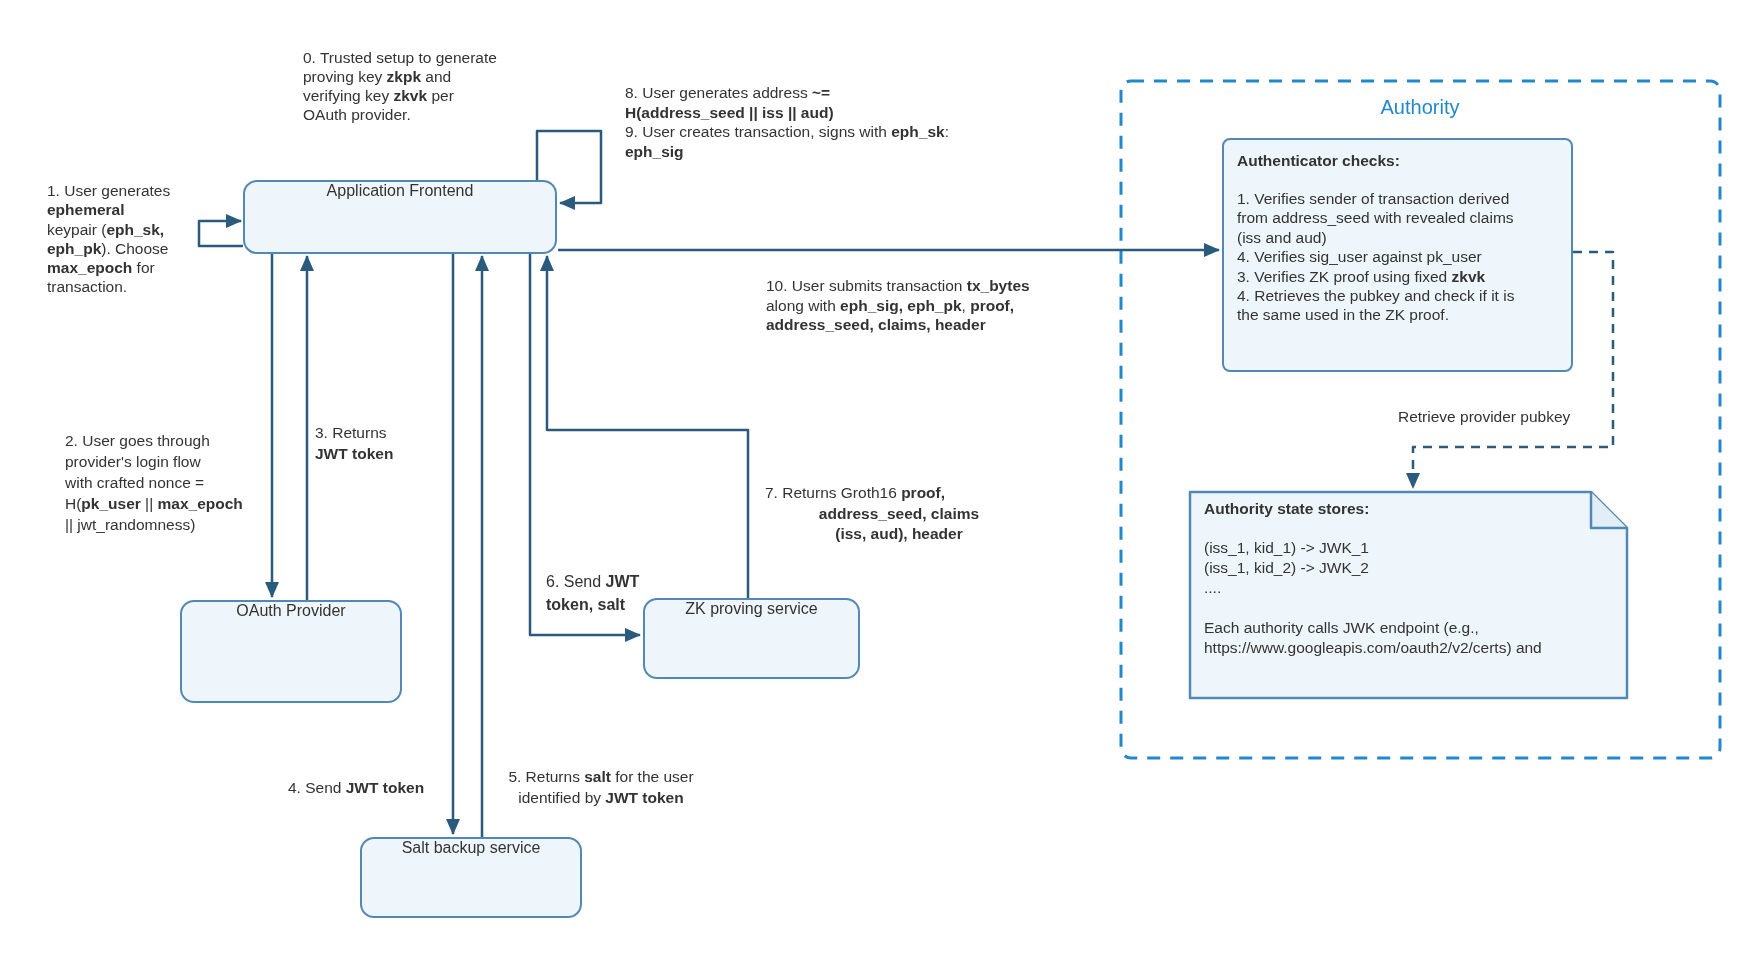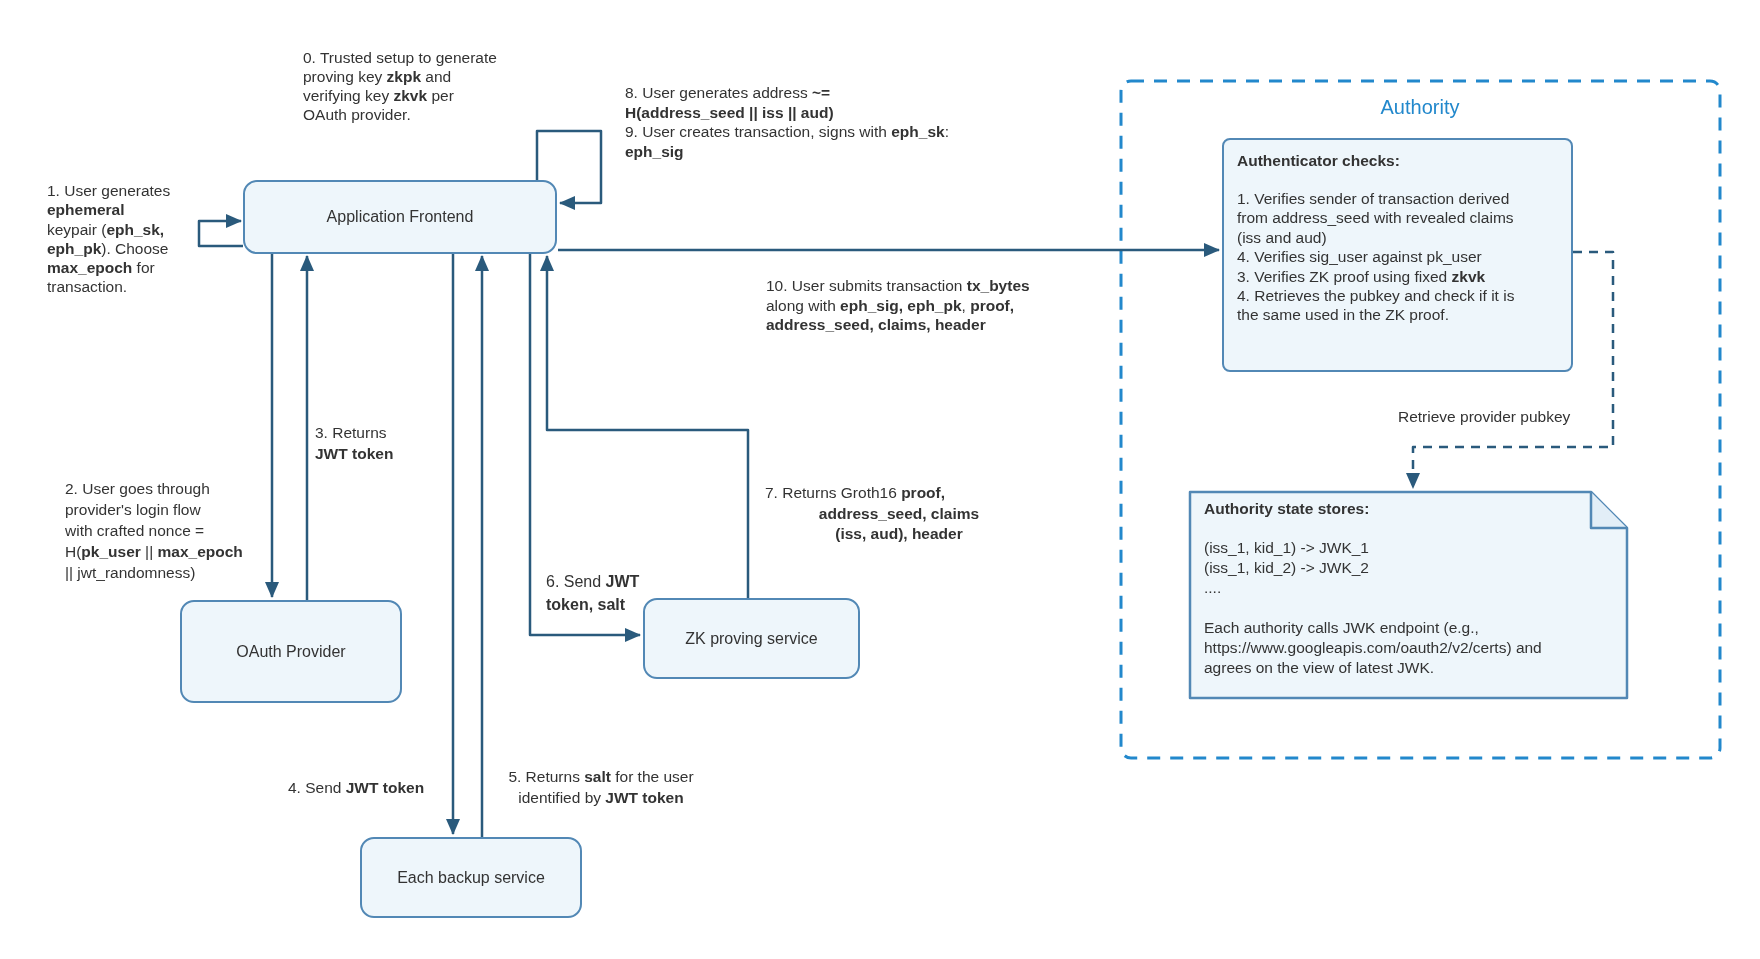--- a/index.html
+++ b/index.html
@@ -11,41 +11,41 @@
   }
   html,body{margin:0;padding:0;background:#ffffff;}
   #canvas{
     position:relative;width:1760px;height:959px;background:#ffffff;overflow:hidden;
     font-family:"Liberation Sans", sans-serif;color:var(--text);
   }
   #connector-layer{position:absolute;left:0;top:0;z-index:1;}
   .node{
     position:absolute;z-index:2;background:var(--box-fill);
     border:2.5px solid var(--box-border);border-radius:14px;
-    display:flex;align-items:center;justify-content:center;
+    display:flex;align-items:flex-start;justify-content:center;
     font-size:16px;color:#333;box-sizing:border-box;
   }
   #node-frontend{left:243px;top:180px;width:314px;height:74px;}
   #node-oauth{left:180px;top:600px;width:222px;height:103px;}
   #node-zk{left:643px;top:598px;width:217px;height:81px;}
   #node-salt{left:360px;top:837px;width:222px;height:81px;}
   #box-authenticator{
     position:absolute;z-index:2;left:1222px;top:138px;width:351px;height:234px;
     background:var(--box-fill);border:2.5px solid var(--box-border);border-radius:8px;
     box-sizing:border-box;padding:12px 13px;font-size:15.5px;
   }
   #box-authenticator .title{font-weight:bold;}
   #box-authenticator .body{margin-top:19px;}
   .ln{white-space:nowrap;}
   .b{font-weight:bold;}
   #box-authenticator .ln{line-height:19.4px;}
   .ann{position:absolute;z-index:2;font-size:15.5px;line-height:19.5px;color:var(--text);}
   #ann-step0{left:303px;top:48px;line-height:19px;}
   #ann-step1{left:47px;top:181px;line-height:19.3px;}
-  #ann-step2{left:65px;top:430px;line-height:21px;margin-top:48px;}
+  #ann-step2{left:65px;top:430px;line-height:21px;}
   #ann-step3{left:315px;top:422px;line-height:21px;}
   #ann-step4{left:288px;top:778px;}
   #ann-step5{left:492px;top:766px;line-height:21px;width:218px;text-align:center;}
   #ann-step6{left:546px;top:570px;line-height:23px;font-size:16px;}
   #ann-step7{left:765px;top:483px;line-height:20.5px;width:268px;}
   #ann-step7 .ln + .ln{text-align:center;}
   #ann-step89{left:625px;top:83px;}
   #ann-step10{left:766px;top:276px;}
   #ann-retrieve{left:1398px;top:407px;}
   #authority-label{
@@ -100,21 +100,21 @@
   <div class="node" id="node-frontend">
     <span>Application Frontend</span>
   </div>
   <div class="node" id="node-oauth">
     <span>OAuth Provider</span>
   </div>
   <div class="node" id="node-zk">
     <span>ZK proving service</span>
   </div>
   <div class="node" id="node-salt">
-    <span>Each backup service</span>
+    <span>Salt backup service</span>
   </div>
 
   <div id="authority-label">Authority</div>
 
   <div id="box-authenticator">
     <div class="title">Authenticator checks:</div>
     <div class="body">
         <div class="ln"><span>1. Verifies sender of transaction derived</span></div>
         <div class="ln"><span>from address_seed with revealed claims</span></div>
         <div class="ln"><span>(iss and aud)</span></div>
@@ -127,21 +127,20 @@
 
   <div id="note-text">
     <div class="title">Authority state stores:</div>
     <div class="body">
         <div class="ln"><span>(iss_1, kid_1) -&gt; JWK_1</span></div>
         <div class="ln"><span>(iss_1, kid_2) -&gt; JWK_2</span></div>
         <div class="ln"><span>....</span></div>
         <div class="ln">&nbsp;</div>
         <div class="ln"><span>Each authority calls JWK endpoint (e.g.,</span></div>
         <div class="ln"><span>https://www.googleapis.com/oauth2/v2/certs) and</span></div>
-        <div class="ln"><span>agrees on the view of latest JWK.</span></div>
       </div>
   </div>
 
   <div class="ann" id="ann-retrieve">Retrieve provider pubkey</div>
 
   <div class="ann" id="ann-step0">
       <div class="ln"><span>0. Trusted setup to generate</span></div>
       <div class="ln"><span>proving key </span><span class="b">zkpk</span><span> and</span></div>
       <div class="ln"><span>verifying key </span><span class="b">zkvk</span><span> per</span></div>
       <div class="ln"><span>OAuth provider.</span></div>

